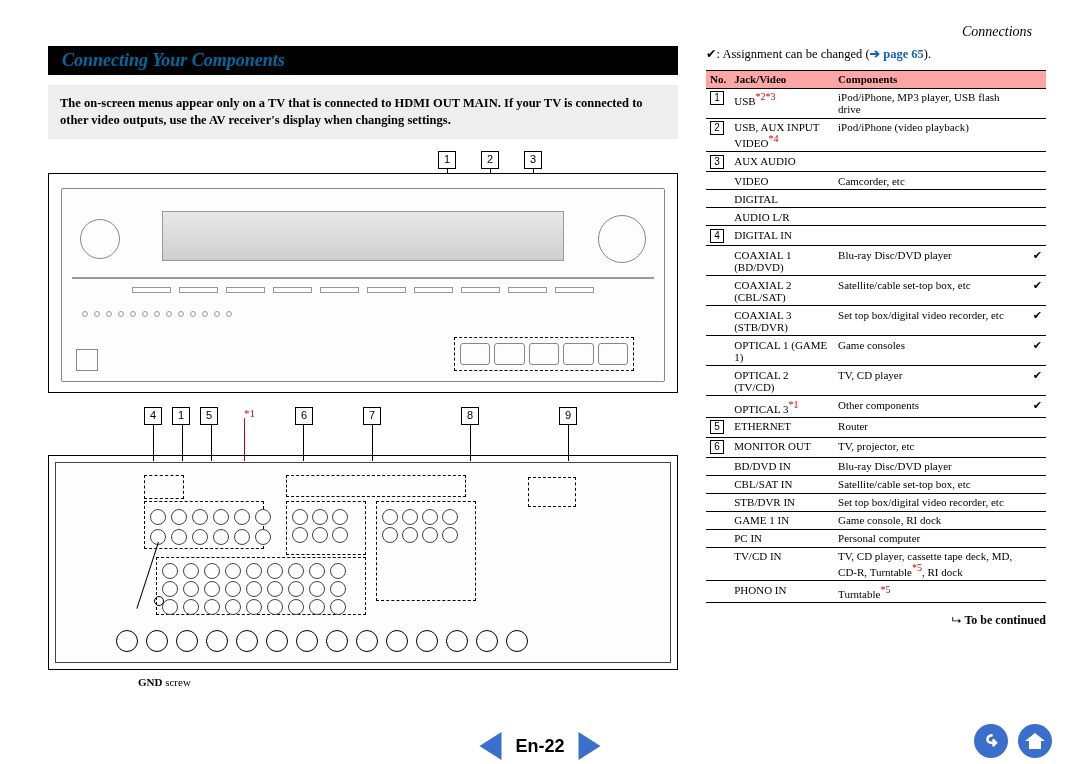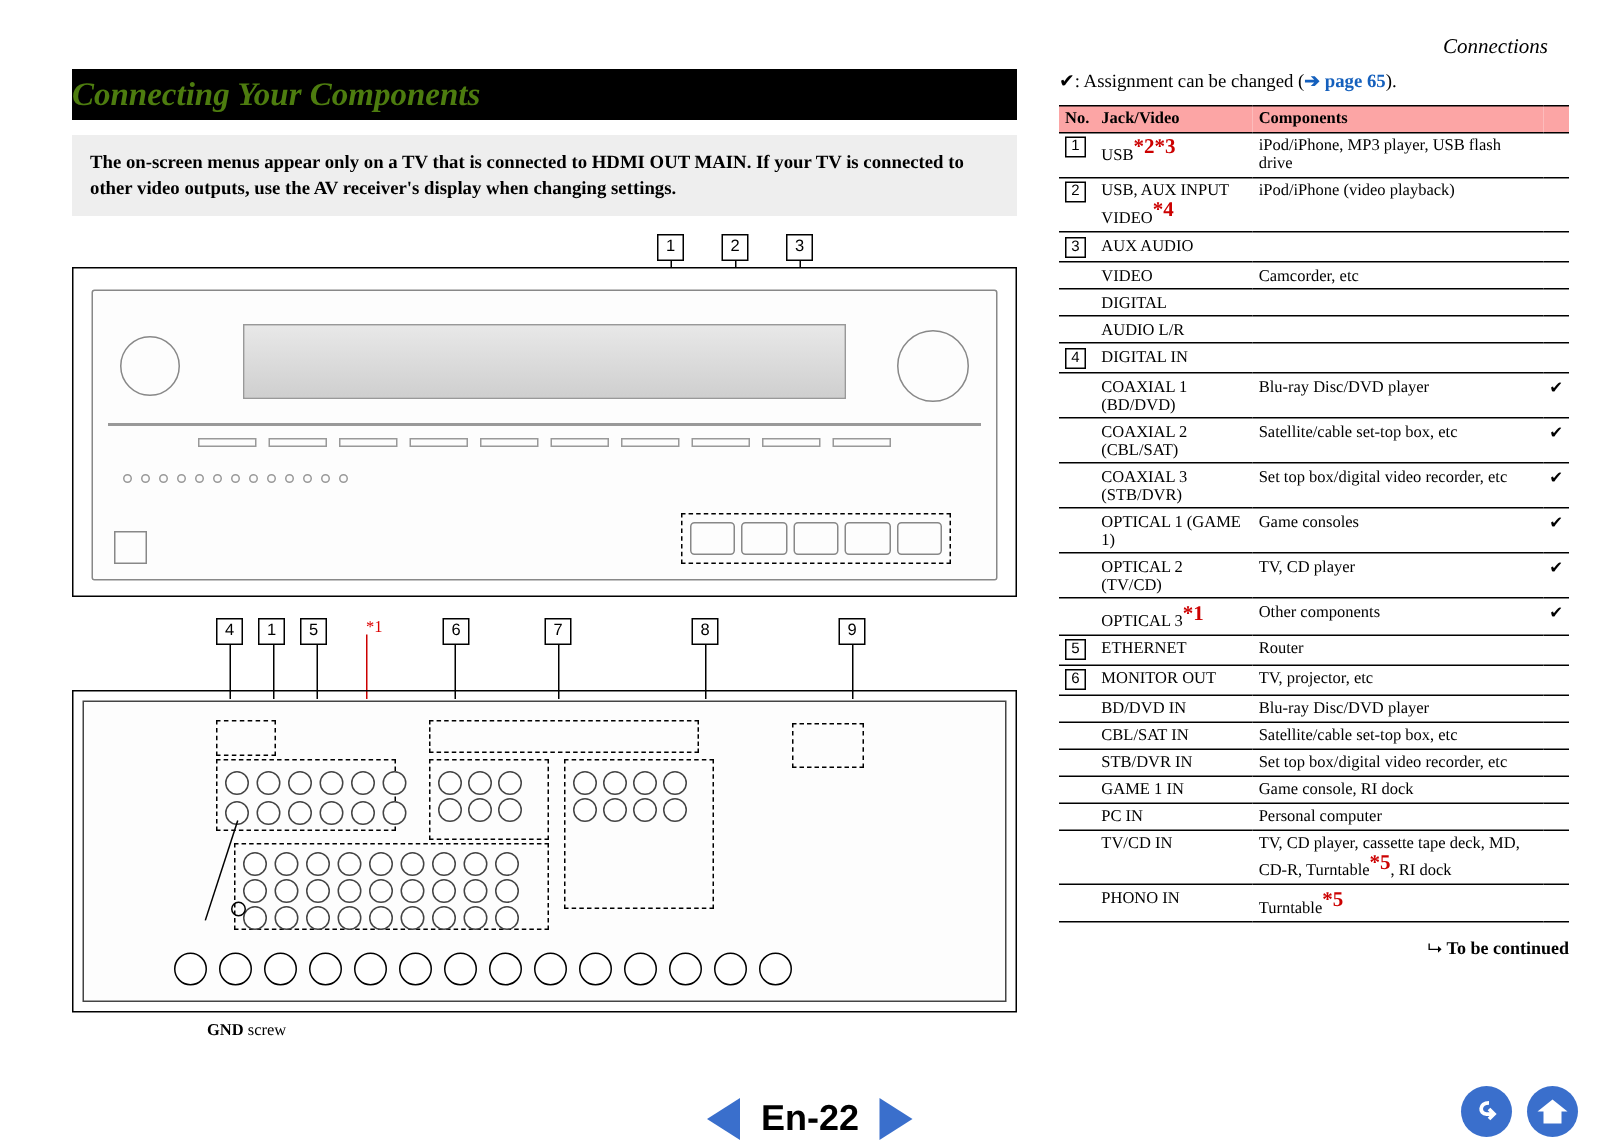--- a/index.html
+++ b/index.html
@@ -23,25 +23,25 @@
   .columns {
     display: flex;
     gap: 28px;
     margin-top: 22px;
   }
   .col-left { width: 630px; }
   .col-right { width: 340px; }
 
   .section-title-bar {
     background: #000;
-    color: #4d7c0f;
+    color: #0369a1;
     font-style: italic;
     font-weight: bold;
-    font-size: 22px;
-    padding: 4px 0;
+    font-size: 18px;
+    padding: 4px 14px;
     margin-bottom: 10px;
   }
   .note-box {
     background: #eeeeee;
     padding: 10px 12px;
     font-size: 12.5px;
     font-weight: bold;
     line-height: 1.35;
     margin-bottom: 12px;
   }
@@ -126,35 +126,35 @@
   }
   table.comp-table th, table.comp-table td {
     border-top: 0.7px solid #000;
     border-bottom: 0.7px solid #000;
     padding: 2.5px 4px;
     text-align: left;
     vertical-align: top;
   }
   table.comp-table th { font-weight: bold; background:#fca5a5; }
   .numbox-inline { display:inline-block; width:14px; height:14px; border:1px solid #000; font-size:10px; text-align:center; line-height:12px; font-family: Arial, sans-serif; }
-  .sup { color:#c00; font-size:14px; vertical-align: super; font-weight: bold; }
+  .sup { color:#c00; font-size:10px; vertical-align: super; }
   .tick { text-align:center; font-family: Arial, sans-serif; }
 
   .to-be-cont { text-align:right; font-weight:bold; font-size:12px; margin-top:10px; }
   .to-be-cont::before { content:"\2BA1  "; font-weight:normal; }
 
   .footer-nav {
     position: absolute;
     bottom: 4px;
     left: 50%;
     transform: translateX(-50%);
     display: flex;
     align-items: center;
     gap: 14px;
-    font-size: 24px;
+    font-size: 18px;
     font-weight: bold;
     font-family: Arial, sans-serif;
   }
   .tri-left {
     width: 0; height: 0;
     border-top: 14px solid transparent;
     border-bottom: 14px solid transparent;
     border-right: 22px solid #3a6fcc;
     cursor: pointer;
   }

